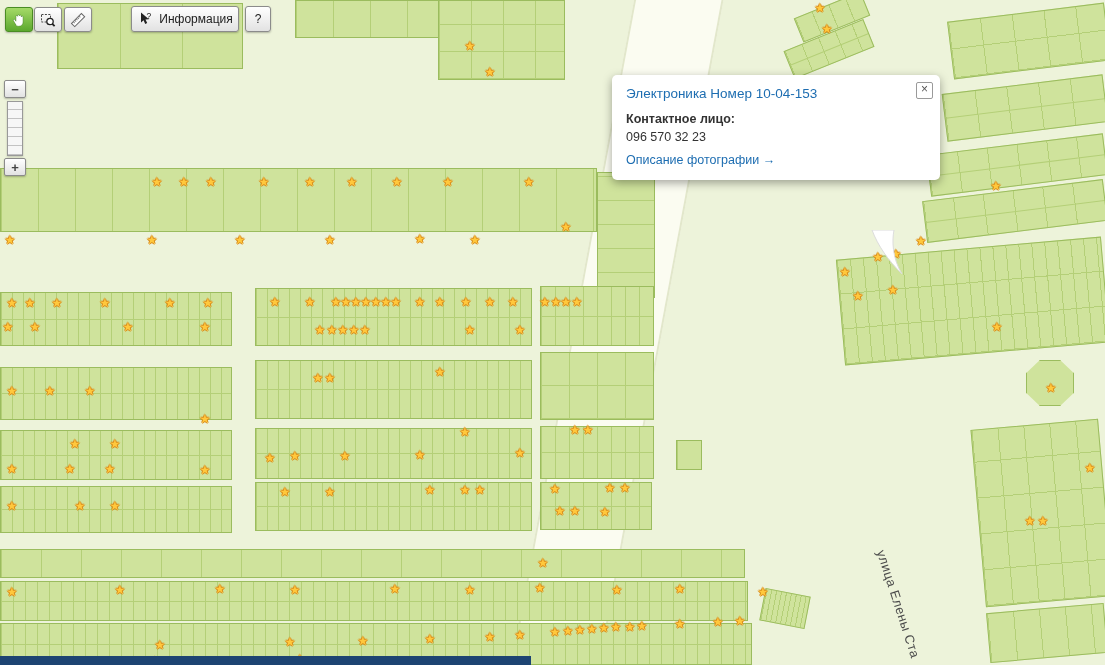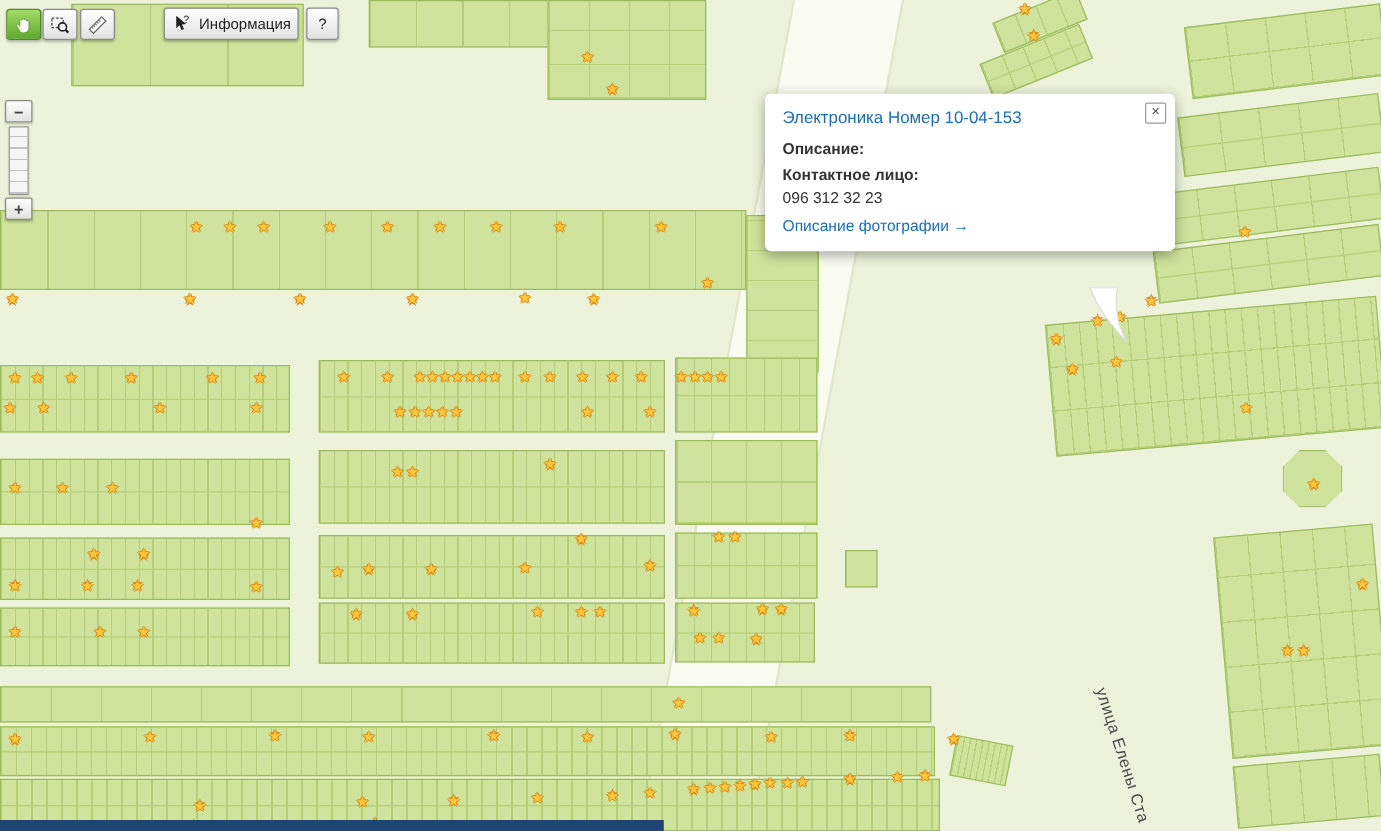--- a/index.html
+++ b/index.html
@@ -236,23 +236,22 @@
     </div>
 
   <div class="street">улица Елены Ста</div>
 
   <svg class="tail" viewBox="0 0 64 50">
     <path d="M16 0 C22 16 32 30 46 44 C36 28 36 10 38 0 Z" fill="#ffffff" stroke="#dcdcdc" stroke-width="1"></path>
   </svg>
   <div class="popup">
     <div class="close">×</div>
     <div class="title">Электроника Номер 10-04-153</div>
-    <div class="lbl">Описание:</div>
     <div class="lbl">Контактное лицо:</div>
-    <div>096 312 32 23</div>
+    <div>096 570 32 23</div>
     <a class="link">Описание фотографии →</a>
   </div>
 
   <div class="mapbtn active" style="left:5px;top:7px;width:28px;height:25px;">
     <svg width="16" height="16" viewBox="0 0 16 16">
       <path d="M5 13c-1-1.6-2-3.3-2.6-4.4-.3-.6.1-1.2.7-1.3.4 0 .7.1.9.5l.9 1.4V4.3c0-.5.4-.9.9-.9s.9.4.9.9V3.6c0-.5.4-.9.9-.9s.9.4.9.9V4c0-.5.4-.9.9-.9s.9.4.9.9v1c0-.5.4-.9.9-.9s.9.4.9.9V10c0 2.7-1.8 4.3-4.4 4.3-1.5 0-2.4-.4-3.1-1.3z" fill="#ffffff" stroke="#3f7d1d" stroke-width=".5"></path>
     </svg>
   </div>
   <div class="mapbtn" style="left:34px;top:7px;width:28px;height:25px;">
     <svg width="16" height="16" viewBox="0 0 16 16">

